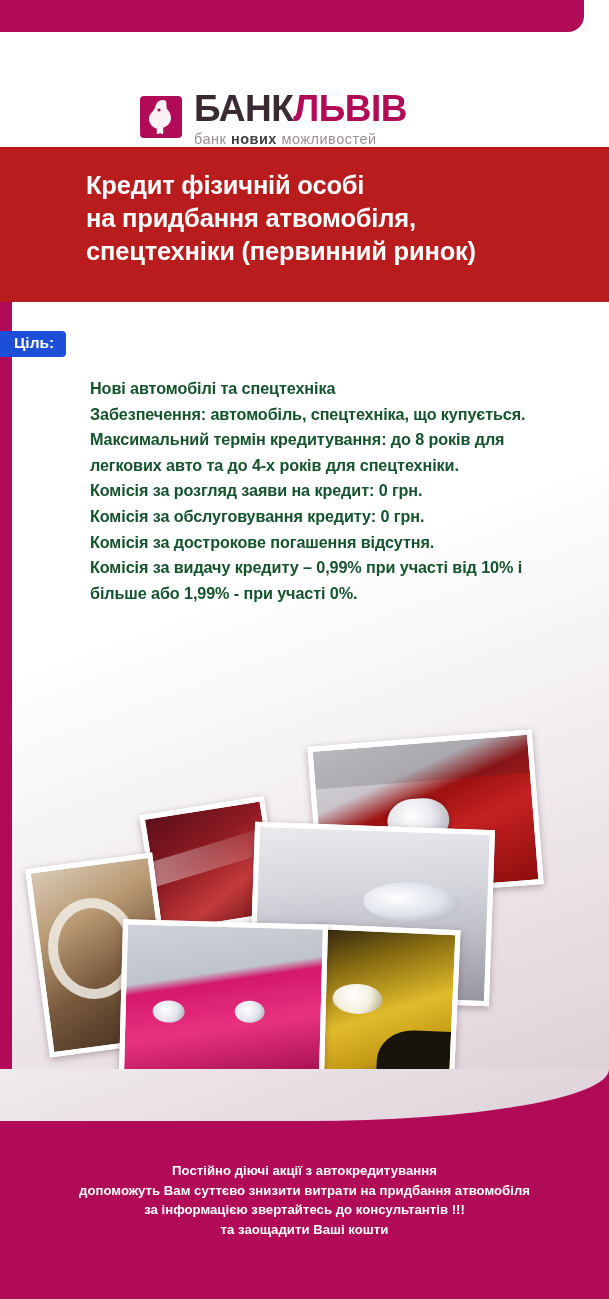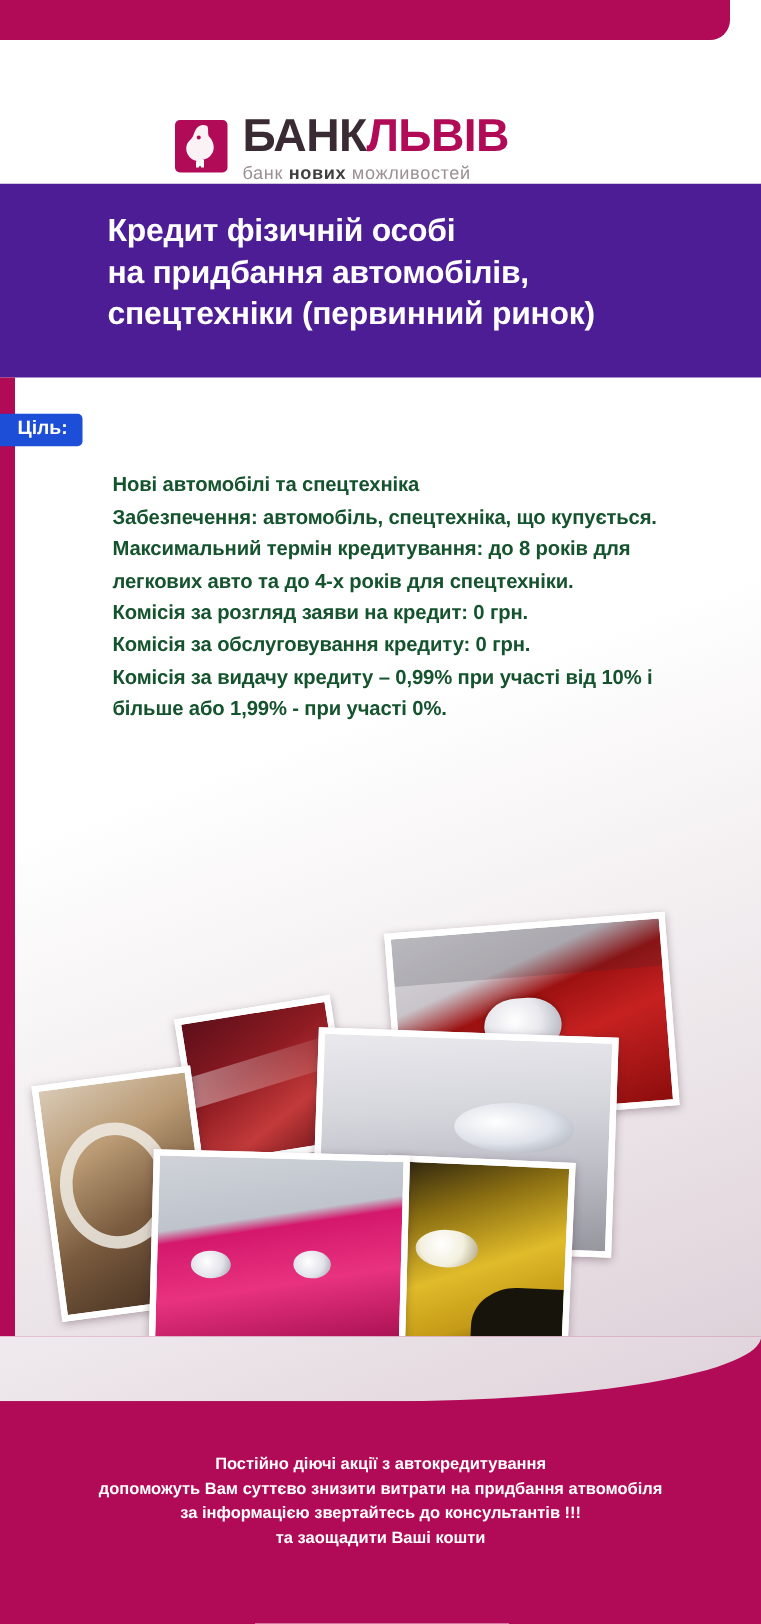--- a/index.html
+++ b/index.html
@@ -74,21 +74,21 @@
     margin-top: 3px;
     white-space: nowrap;
   }
   .logo-sub .sub-strong { color: #404040; font-weight: bold; }
 
   
   .title-band {
     position: absolute;
     left: 0; top: 147px;
     width: 609px; height: 198px;
-    background: #4c1d95;
+    background: #b91c1c;
     padding-left: 28px;
   }
   .title-text {
     position: absolute;
     left: 86px; top: 22px;
     width: 500px;
     color: #ffffff;
     font-size: 25.5px;
     font-weight: bold;
     line-height: 33px;
@@ -253,36 +253,37 @@
     <div class="logo-text">
       <div class="logo-title"><span class="seg-dark">БАНК</span><span class="seg-pink">ЛЬВІВ</span></div>
       <div class="logo-sub"><span>банк </span><span class="sub-strong">нових</span><span> можливостей</span></div>
     </div>
   </div>
 </div>
 
 <div class="title-band">
   <div class="title-text">
     <div>Кредит фізичній особі</div>
-    <div>на придбання автомобілів,</div>
+    <div>на придбання атвомобіля,</div>
     <div>спецтехніки (первинний ринок)</div>
   </div>
 </div>
 
 <div class="body-band"></div>
 <div class="left-stripe"></div>
 
 <div class="purpose-tag">Ціль:</div>
 
 <div class="content">
   <p>Нові автомобілі та спецтехніка</p>
   <p>Забезпечення: автомобіль, спецтехніка, що купується.</p>
   <p>Максимальний термін кредитування: до 8 років для легкових авто та до 4-х років для спецтехніки.</p>
   <p>Комісія за розгляд заяви на кредит: 0 грн.</p>
   <p>Комісія за обслуговування кредиту: 0 грн.</p>
+  <p>Комісія за дострокове погашення відсутня.</p>
   <p>Комісія за видачу кредиту – 0,99% при участі від 10% і більше або 1,99% - при участі 0%.</p>
 </div>
 
 <div class="collage">
   <div class="photo p1">
     <div class="inner">
         <div class="dark"></div>
         <div class="hl"></div>
       </div>
   </div>

